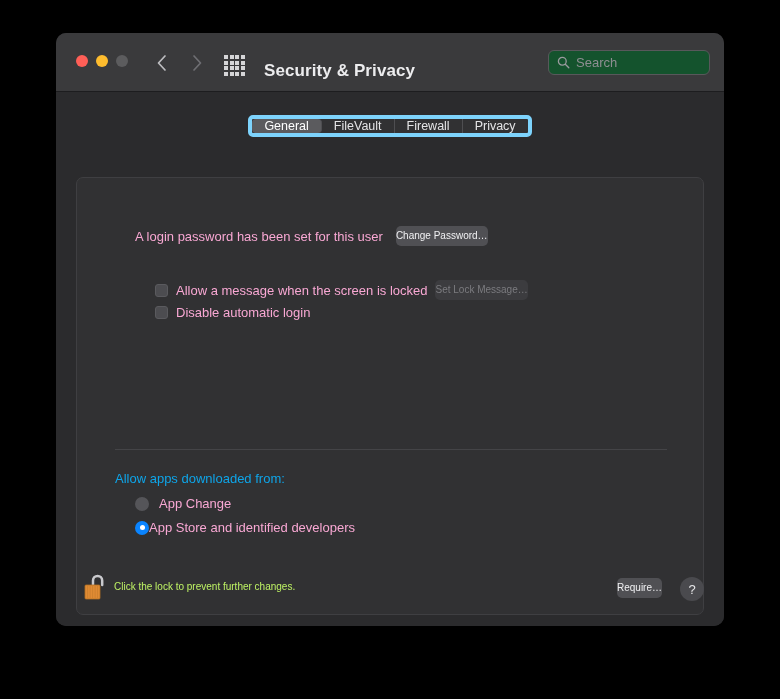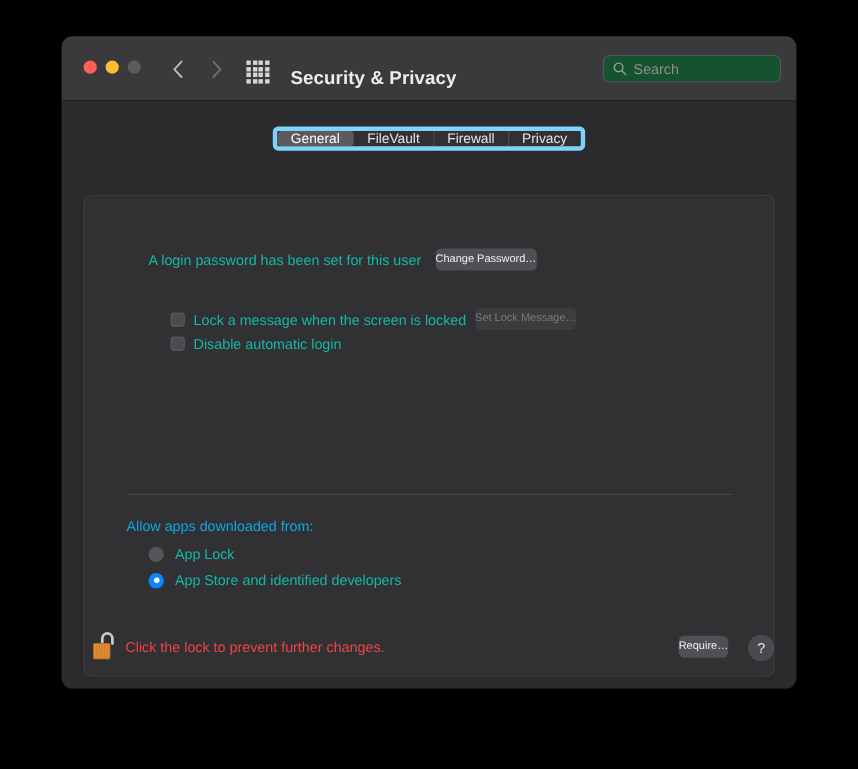--- a/index.html
+++ b/index.html
@@ -169,21 +169,21 @@
     align-items: center;
   }
 
   .r-pw     { left: 58px; top: 48px; gap: 13px; }
   .r-req    { left: 78px; top: 77px; gap: 8px; }
   .r-msg    { left: 78px; top: 102px; gap: 8px; }
   .r-auto   { left: 78px; top: 127px; gap: 8px; }
 
   .label {
     font-size: 13px;
-    color: #14b8a6;
+    color: #f9a8d4;
     white-space: nowrap;
     text-align: center;
   }
 
   
   .btn {
     font-family: Liberation Sans, sans-serif;
     font-size: 10px;
     color: #f0f0f2;
     background: #505054;
@@ -246,21 +246,21 @@
 
   
   .sect-title {
     position: absolute;
     left: 38px;
     top: 293px;
     font-size: 13px;
     color: #0ea5e9;
   }
   .r-rad1 { left: 58px; top: 318px; gap: 10px; }
-  .r-rad2 { left: 58px; top: 342px; gap: 10px; }
+  .r-rad2 { left: 58px; top: 342px; }
 
   .radio {
     width: 14px; height: 14px;
     border-radius: 50%;
     background: #555559;
     flex: none;
     display: flex;
     align-items: center;
     justify-content: center;
   }
@@ -287,22 +287,22 @@
     top: 12px;
     width: 30px;
     height: 34px;
   }
   .lockwrap svg { display: block; }
 
   .lock-note {
     position: absolute;
     left: 58px;
     top: 21px;
-    font-size: 13px;
-    color: #ef4444;
+    font-size: 10px;
+    color: #bef264;
   }
 
   .adv {
     position: absolute;
     right: 62px;
     top: 18px;
   }
 
   .help {
     position: absolute;
@@ -392,36 +392,36 @@
     <div class="panel">
 
       <div class="row r-pw">
         <span class="label">A login password has been set for this user</span>
         <button class="btn">Change Password…</button>
       </div>
 
 
       <div class="row r-msg">
         <span class="cb"></span>
-        <span class="label">Lock a message when the screen is locked</span>
+        <span class="label">Allow a message when the screen is locked</span>
         <button class="btn disabled">Set Lock Message…</button>
       </div>
 
       <div class="row r-auto">
         <span class="cb"></span>
         <span class="label">Disable automatic login</span>
       </div>
 
       <div class="divider"></div>
 
       <div class="sect-title">Allow apps downloaded from:</div>
 
       <div class="row r-rad1">
         <span class="radio"></span>
-        <span class="label">App Lock</span>
+        <span class="label">App Change</span>
       </div>
 
       <div class="row r-rad2">
         <span class="radio on"></span>
         <span class="label">App Store and identified developers</span>
       </div>
     </div>
 
     <div class="footer">
 

